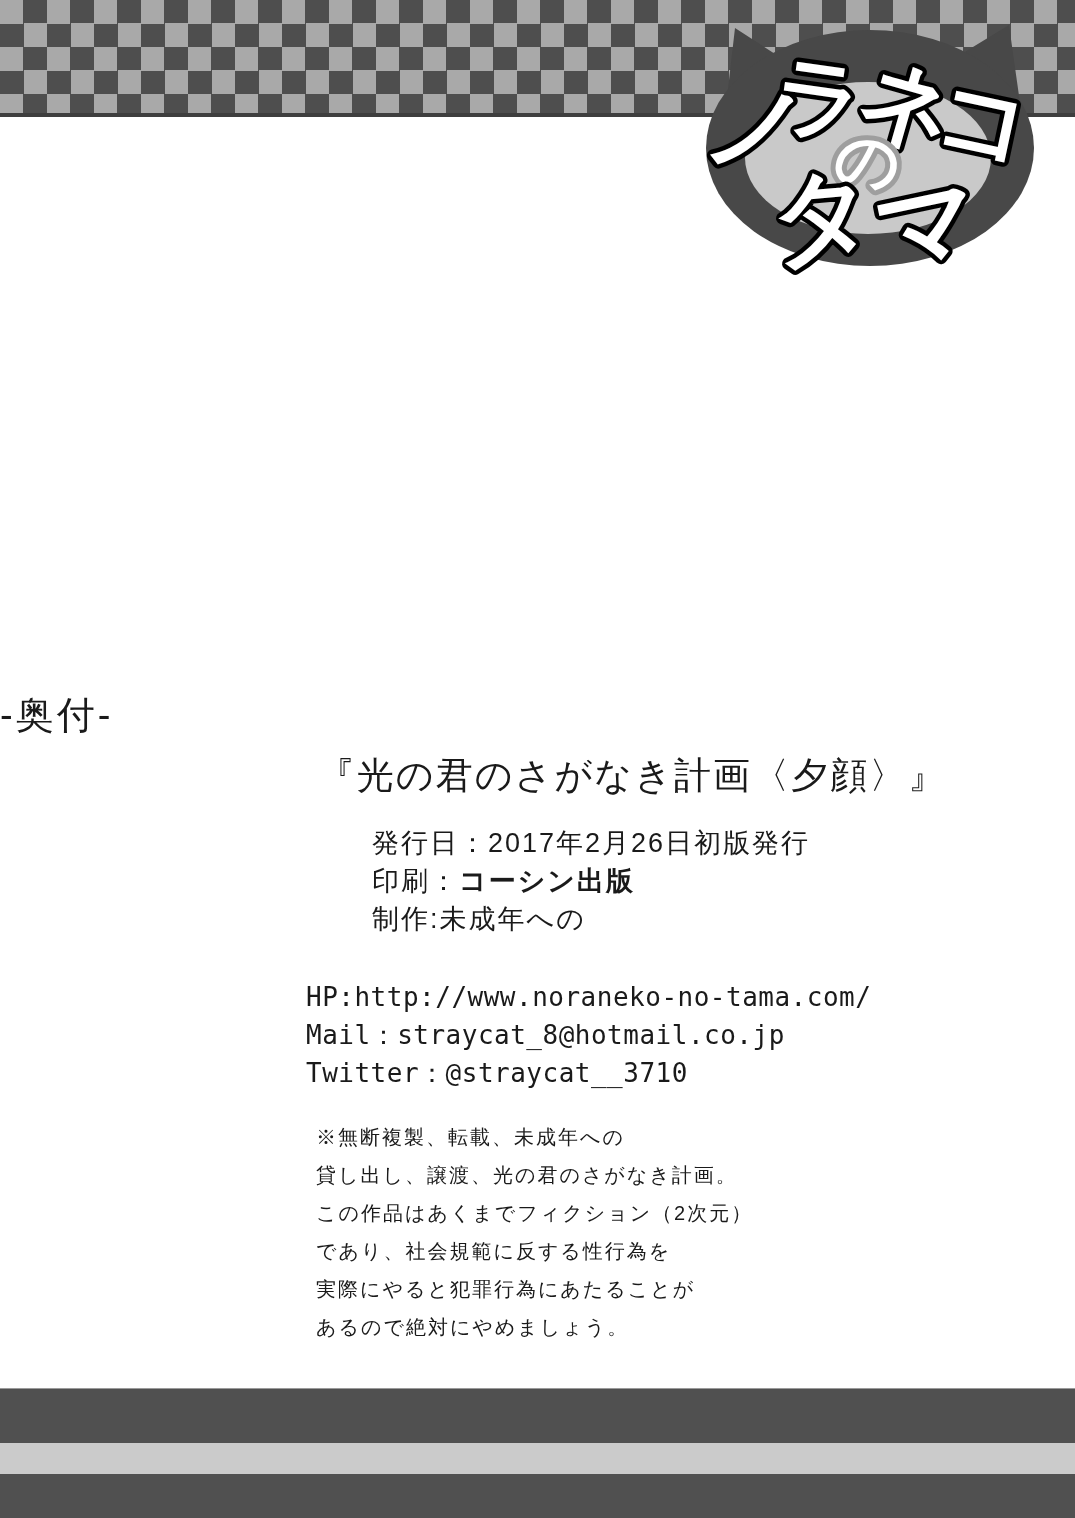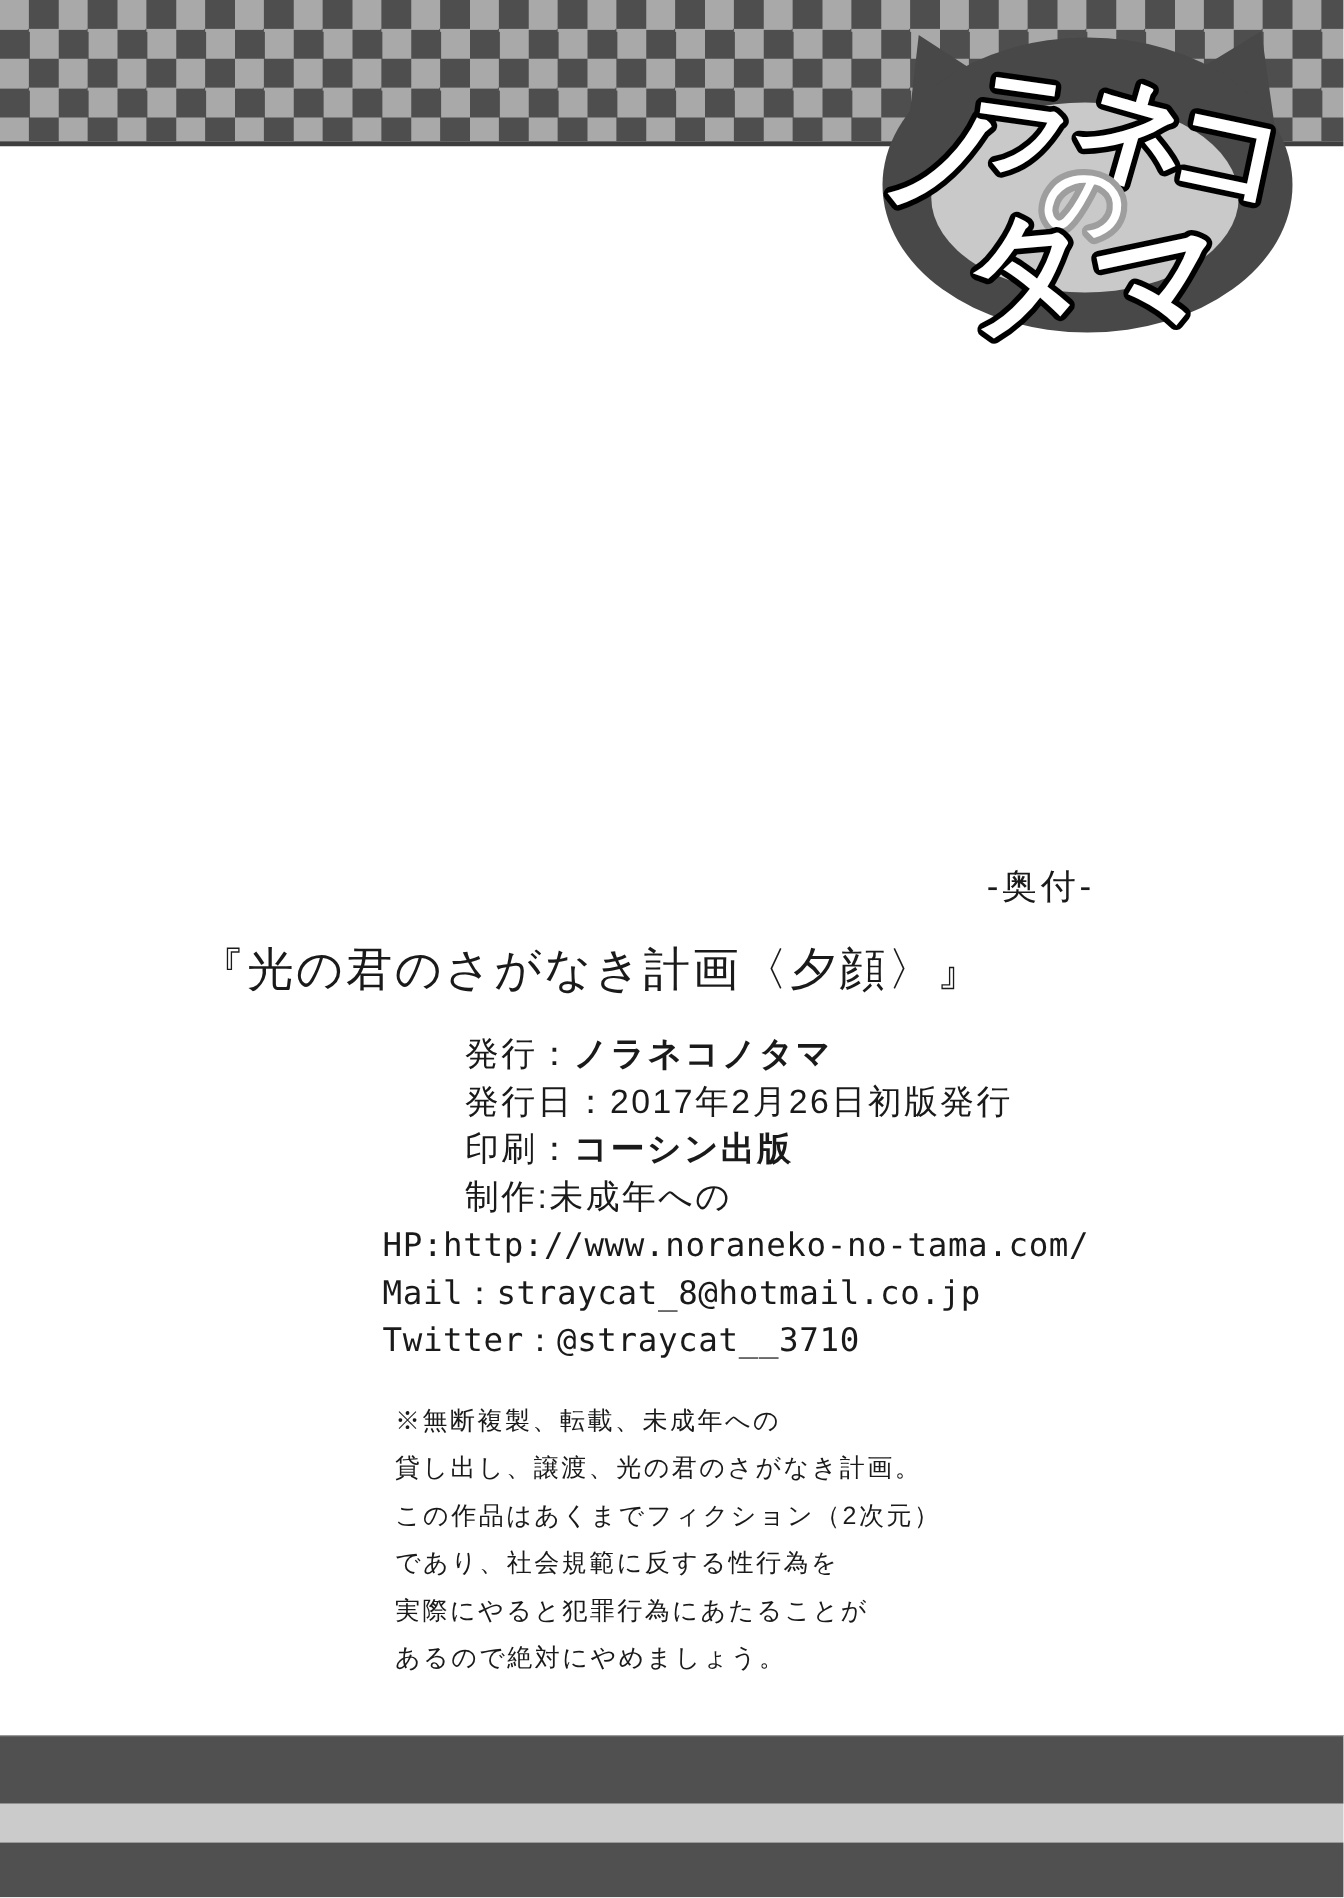--- a/index.html
+++ b/index.html
@@ -33,26 +33,26 @@
   .logo-no-char {
     font-family:"DejaVu Sans", sans-serif;
     font-weight:bold;
     fill:#ffffff; stroke:#9e9e9e; stroke-width:10;
     paint-order:stroke; stroke-linejoin:round; stroke-linecap:round;
   }
 
   
   .section-title {
     position:absolute; left:0; top:690px; width:876px;
-    text-align:right;
-    font-size:28px; font-weight:500; letter-spacing:3px;
+    text-align:left;
+    font-size:38px; font-weight:500; letter-spacing:3px;
   }
   .book-title {
     position:absolute; left:0; top:751px; width:947px;
-    text-align:center;
+    text-align:right;
     font-size:37px; font-weight:500; letter-spacing:2px;
   }
   .pub-block {
     position:absolute; left:372px; top:824px;
     font-size:27px; letter-spacing:2px; line-height:38px;
   }
   .pub-line { white-space:nowrap; }
   .pub-value.bold { font-weight:bold; }
   .contact-block {
     position:absolute; left:306px; top:978px;
@@ -96,23 +96,20 @@
     <text class="logo-char" x="70" y="232" font-size="102" transform="rotate(-5 115 195)">タ</text>
     <text class="logo-char" x="176" y="240" font-size="102" transform="rotate(-12 220 205)">マ</text>
   </svg>
 
   <div class="section-title">-奥付-</div>
 
   <div class="book-title">『光の君のさがなき計画〈夕顔〉』</div>
 
   <div class="pub-block">
     <div class="pub-line">
-      <span class="pub-label">発行：</span><span class="pub-value bold">ノラネコノタマ</span>
-    </div>
-    <div class="pub-line">
       <span class="pub-label">発行日：</span><span class="pub-value">2017年2月26日初版発行</span>
     </div>
     <div class="pub-line">
       <span class="pub-label">印刷：</span><span class="pub-value bold">コーシン出版</span>
     </div>
     <div class="pub-line">
       <span class="pub-label">制作:</span><span class="pub-value">未成年への</span>
     </div>
   </div>
 

